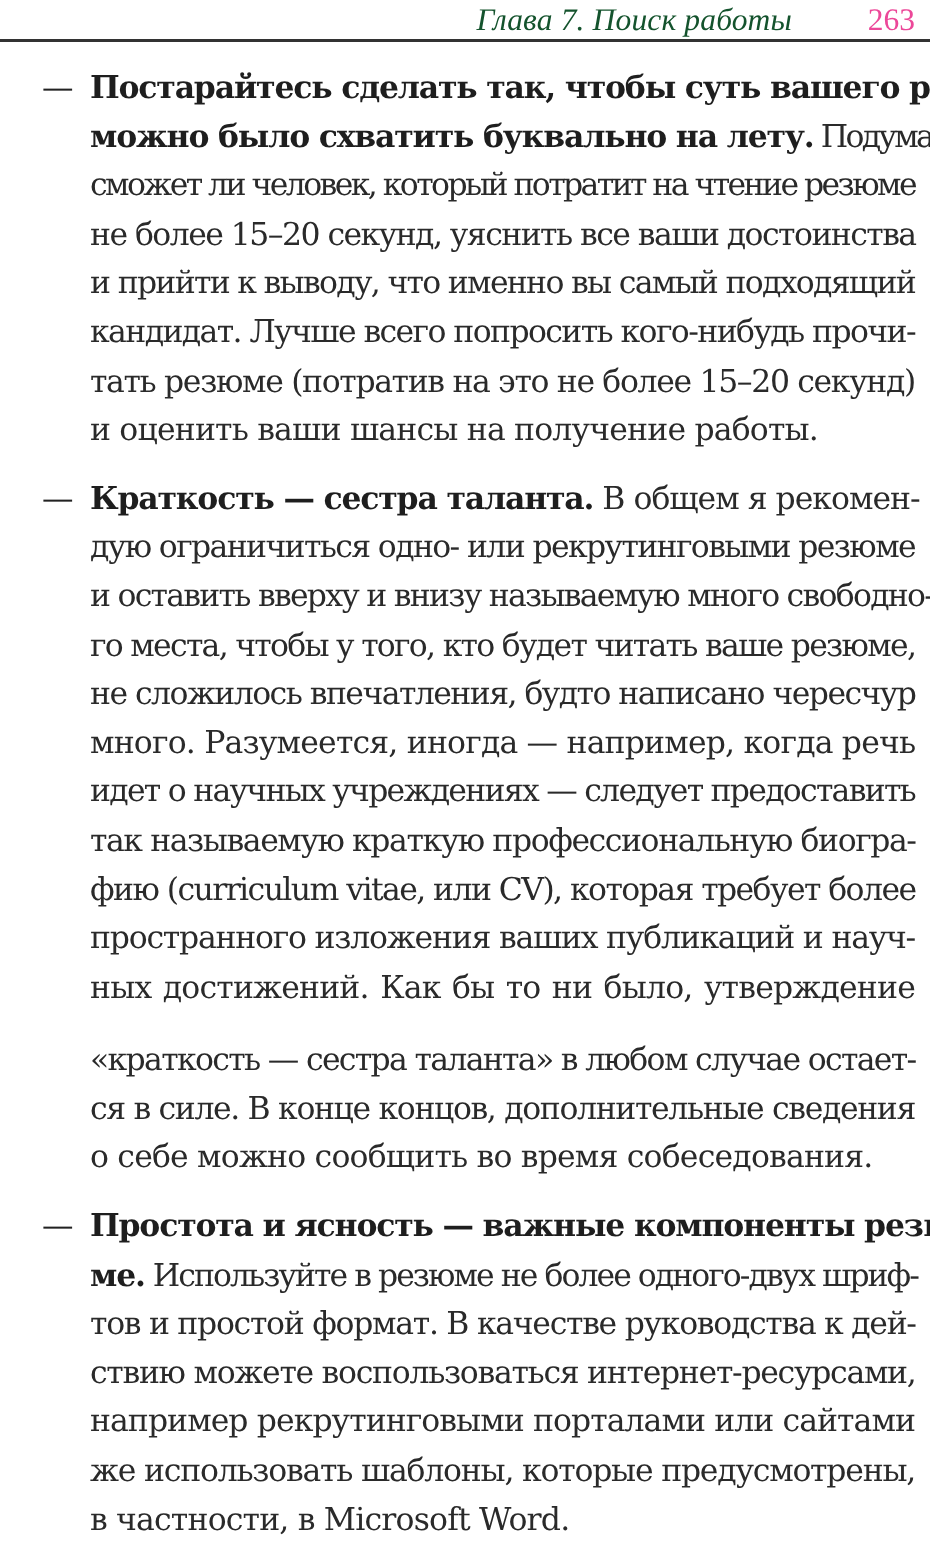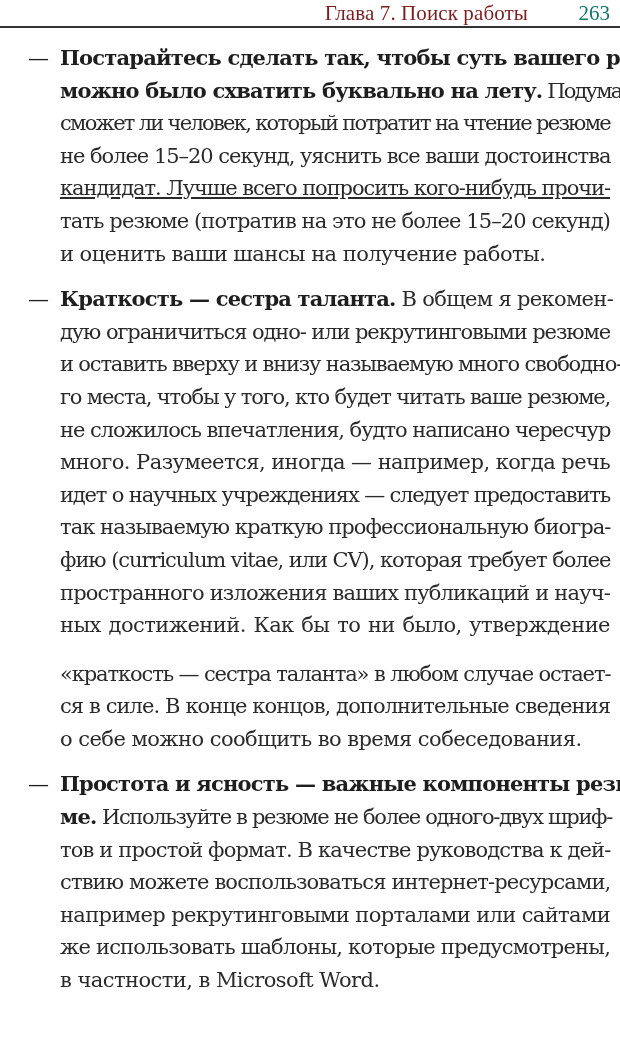--- a/index.html
+++ b/index.html
@@ -7,26 +7,26 @@
     width: 620px; height: 1037px; overflow: hidden; position: relative;
     color: #2a2a2a;
     font-family: "DejaVu Serif", "Liberation Serif", serif;
   }
   .running-head {
     position: absolute; left: 0; top: 0; width: 620px; height: 26px;
     border-bottom: 2px solid #333;
   }
   .running-head .title {
     position: absolute; right: 92px; top: 1px;
-    font-family: "Liberation Serif", serif; 
-    font-size: 21px; color: #7f1d1d; letter-spacing: 0.1px;
+    font-family: "Liberation Serif", serif; font-style: italic;
+    font-size: 21px; color: #14532d; letter-spacing: 0.1px;
   }
   .running-head .page-num {
     position: absolute; right: 10px; top: 1px;
-    font-family: "Liberation Serif", serif; font-size: 21px; color: #0f766e; text-align: right;
+    font-family: "Liberation Serif", serif; font-size: 21px; color: #ec4899; text-align: right;
   }
   .content { position: absolute; left: 0; top: 42px; width: 620px; }
   .item { position: relative; padding-left: 60px; padding-right: 10px; margin-bottom: 13px; }
   .item .dash {
     position: absolute; left: 28px; top: 0; font-size: 21px; line-height: 32.6px; color:#222;
   }
   .line {
     display: block; white-space: nowrap; font-size: 21px; line-height: 32.6px;
     text-align: justify; text-align-last: justify; letter-spacing: -0.55px;
   }
@@ -41,21 +41,22 @@
   <span class="page-num">263</span>
 </div>
 
 <div class="content" id="content">
     <div class="item">
       <span class="dash">—</span>
       <span class="line" style="letter-spacing: -2.27px;"><span class="b">Постарайтесь сделать так, чтобы суть вашего резюме</span><span></span></span>
       <span class="line" style="letter-spacing: -1.83571px;"><span class="b">можно было схватить буквально на лету.</span><span> Подумайте,</span></span>
       <span class="line" style="letter-spacing: -1.72308px;"><span class="b"></span><span>сможет ли человек, который потратит на чтение резюме</span></span>
       <span class="line" style="letter-spacing: -1.0402px;"><span class="b"></span><span>не более 15–20 секунд, уяснить все ваши достоинства</span></span>
-      <span class="line" style="letter-spacing: -1.07px; text-decoration: underline;"><span class="b"></span><span>кандидат. Лучше всего попросить кого-нибудь прочи-</span></span>
+      <span class="line" style="letter-spacing: -1.14184px;"><span class="b"></span><span>и прийти к выводу, что именно вы самый подходящий</span></span>
+      <span class="line" style="letter-spacing: -1.07px;"><span class="b"></span><span>кандидат. Лучше всего попросить кого-нибудь прочи-</span></span>
       <span class="line" style="letter-spacing: -0.902941px;"><span class="b"></span><span>тать резюме (потратив на это не более 15–20 секунд)</span></span>
       <span class="line last"><span class="b"></span><span>и оценить ваши шансы на получение работы.</span></span>
     </div>
     <div class="item">
       <span class="dash">—</span>
       <span class="line" style="letter-spacing: -0.680435px;"><span class="b">Краткость — сестра таланта.</span><span> В общем я рекомен-</span></span>
       <span class="line" style="letter-spacing: -1.09167px;"><span class="b"></span><span>дую ограничиться одно- или рекрутинговыми резюме</span></span>
       <span class="line" style="letter-spacing: -1.16538px;"><span class="b"></span><span>и оставить вверху и внизу называемую много свободно-</span></span>
       <span class="line" style="letter-spacing: -1.15377px;"><span class="b"></span><span>го места, чтобы у того, кто будет читать ваше резюме,</span></span>
       <span class="line" style="letter-spacing: -1.0398px;"><span class="b"></span><span>не сложилось впечатления, будто написано чересчур</span></span>

